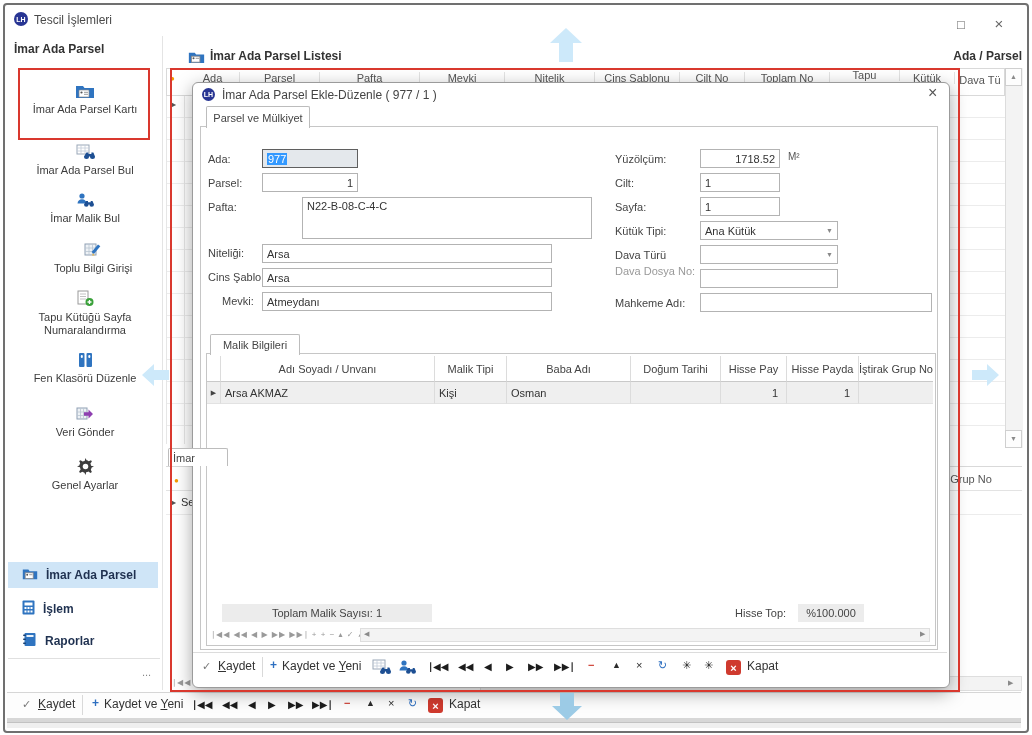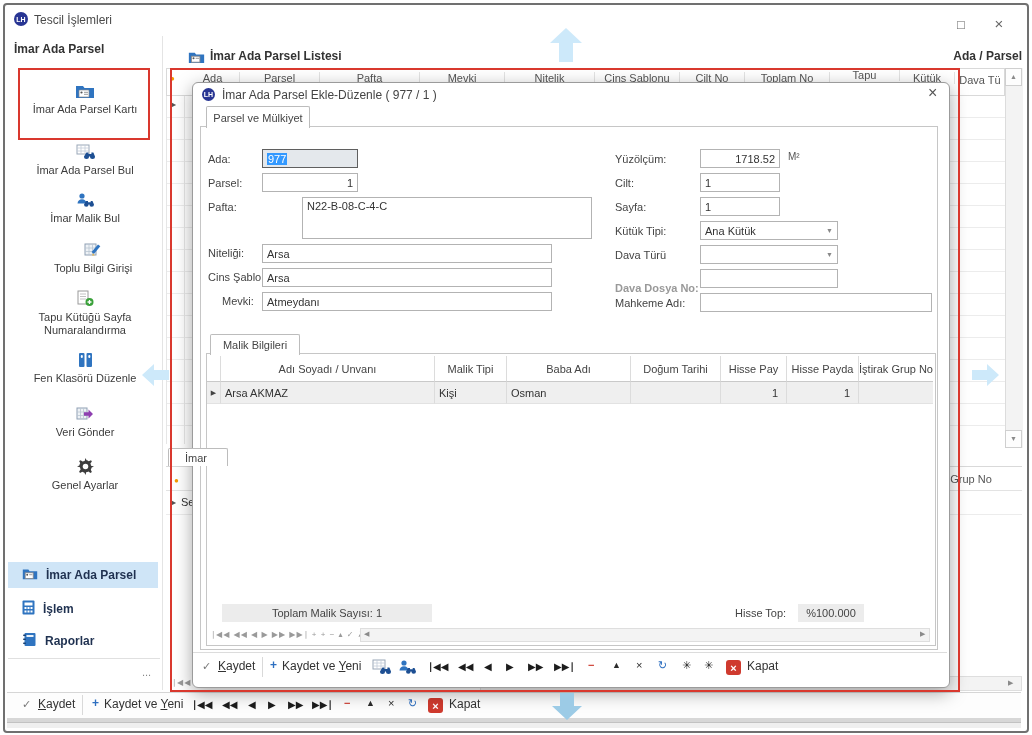--- a/index.html
+++ b/index.html
@@ -219,21 +219,21 @@
   <div class="abs gridhead-cell" style="left:955px;top:74px;width:50px;border-right:none;">Dava Tü</div>
 
   <div class="abs stripes" style="left:166px;top:96px;width:839px;height:348px;border-left:1px solid #e6e6e6;"></div>
   <div class="abs" style="left:170px;top:100px;font-size:8px;color:#555;">▶</div>
   <div class="abs" style="left:184px;top:96px;width:1px;height:348px;background:#e6e6e6;"></div>
 
   <div class="abs vscroll" style="left:1005px;top:68px;width:17px;height:380px;"></div>
   <div class="abs scrollbtn" style="left:1005px;top:68px;width:17px;height:18px;line-height:16px;">▲</div>
   <div class="abs scrollbtn" style="left:1005px;top:430px;width:17px;height:18px;line-height:16px;">▼</div>
 
-  <div class="abs tab" style="left:168px;top:448px;width:60px;height:18px;justify-content:flex-start;padding-left:16px;box-sizing:border-box;">İmar</div>
+  <div class="abs tab" style="left:168px;top:448px;width:60px;height:18px;justify-content:flex-start;padding-left:4px;box-sizing:border-box;">İmar</div>
   <div class="abs" style="left:166px;top:466px;width:856px;height:196px;background:#fff;border-top:1px solid #d9d9d9;"></div>
   <div class="abs" style="left:174px;top:476px;font-size:8px;color:#f59b00;">●</div>
   <div class="abs" style="left:166px;top:490px;width:856px;height:1px;background:#e3e3e3;"></div>
   <div class="abs" style="left:940px;top:473px;width:62px;text-align:center;font-size:11px;color:#555;">Grup No</div>
   <div class="abs" style="left:170px;top:498px;font-size:8px;color:#555;">▶</div>
   <div class="abs" style="left:181px;top:496px;font-size:11px;color:#333;">Selim</div>
   <div class="abs" style="left:166px;top:514px;width:856px;height:1px;background:#ececec;"></div>
 
   <div class="abs gridnav" style="left:172px;top:678px;">∣◀◀ ◀◀ ◀ ▶ ▶▶ ▶▶∣ + + − ▴ ✓ ✗ ↻</div>
   <div class="abs hscroll" style="left:480px;top:676px;width:542px;height:15px;"></div>
@@ -311,21 +311,21 @@
   <div class="abs flabel" style="left:615px;top:225px;">Kütük Tipi:</div>
   <div class="abs fld" style="left:700px;top:221px;width:138px;height:19px;">
       <span>Ana Kütük</span>
       <span class="combo-arrow">▼</span>
     </div>
   <div class="abs flabel" style="left:615px;top:249px;">Dava Türü</div>
   <div class="abs fld" style="left:700px;top:245px;width:138px;height:19px;">
       <span></span>
       <span class="combo-arrow">▼</span>
     </div>
-  <div class="abs flabel dim" style="left:615px;top:282px;font-weight:bold;">Dava Dosya No:</div>
+  <div class="abs flabel dim" style="left:615px;top:265px;">Dava Dosya No:</div>
   <div class="abs fld" style="left:700px;top:269px;width:138px;height:19px;">
       <span></span>
     </div>
   <div class="abs flabel" style="left:615px;top:297px;">Mahkeme Adı:</div>
   <div class="abs fld" style="left:700px;top:293px;width:232px;height:19px;">
       <span></span>
     </div>
 
   <div class="abs tab" style="left:210px;top:334px;width:88px;height:20px;z-index:4;">Malik Bilgileri</div>
   <div class="abs panel" style="left:206px;top:353px;width:728px;height:291px;"></div>

